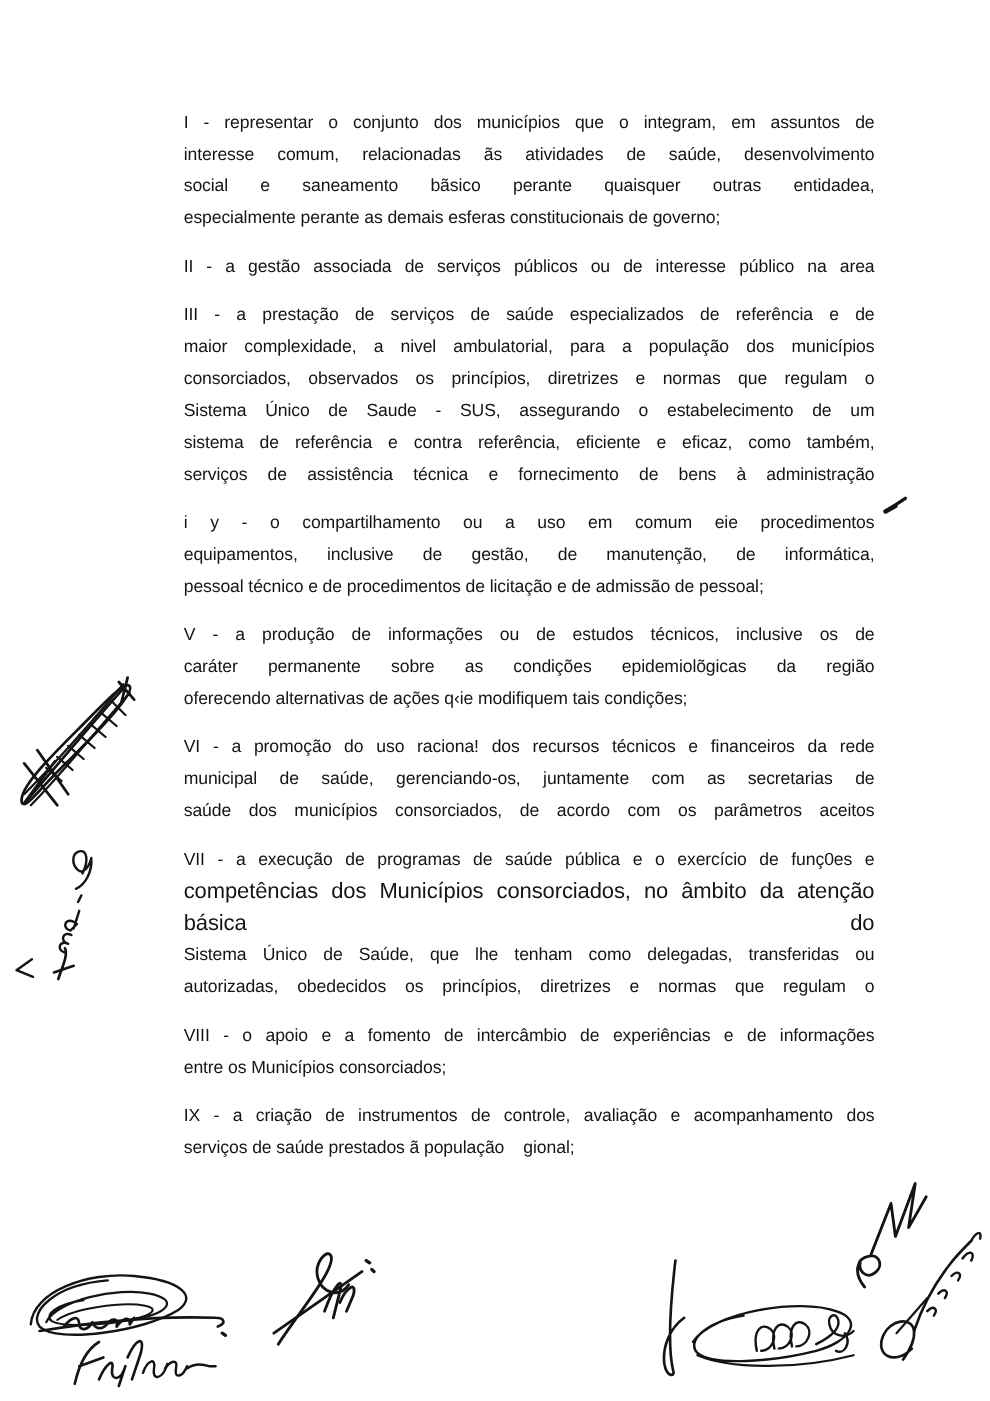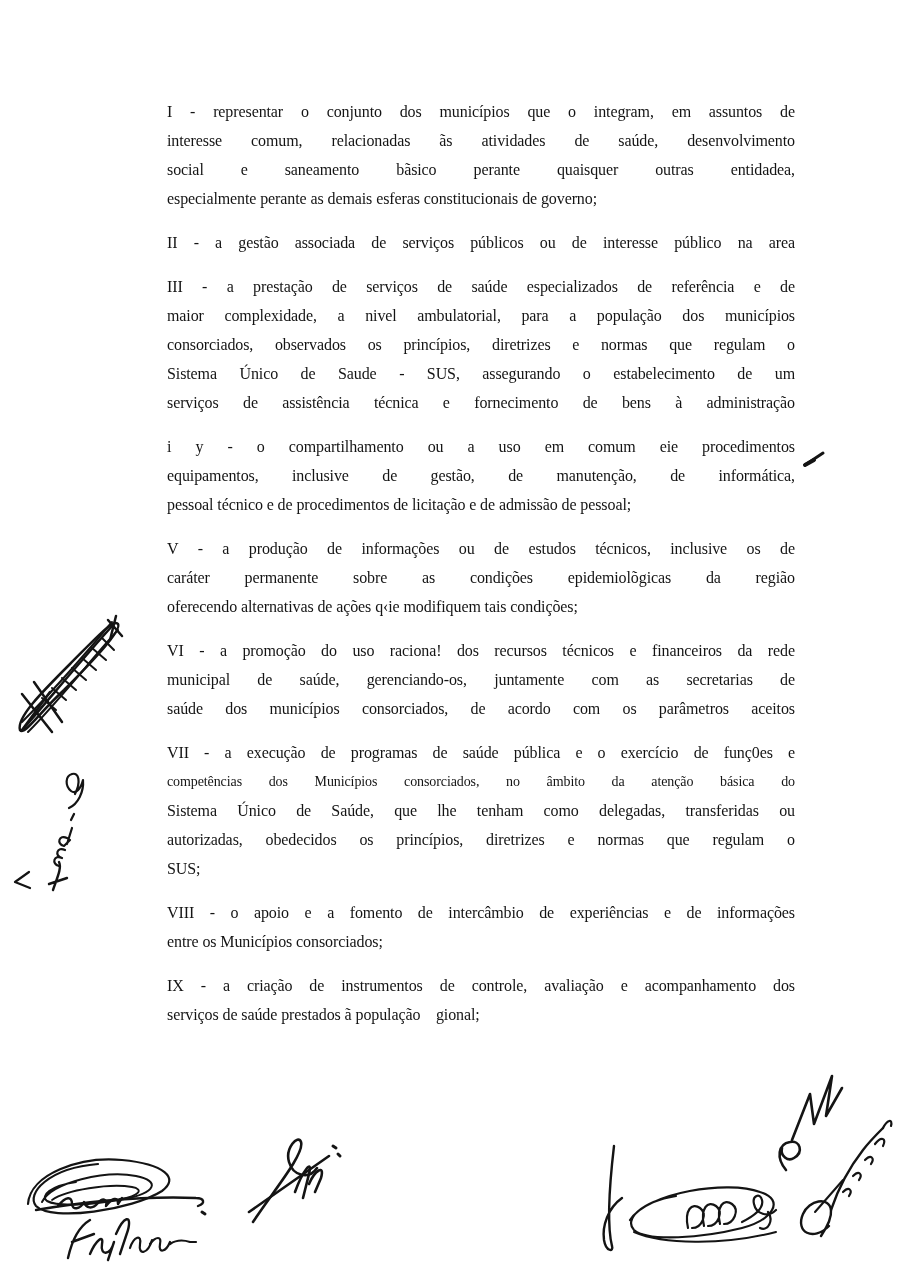--- a/index.html
+++ b/index.html
@@ -1,29 +1,29 @@
 <!DOCTYPE html>
 <html><head>
 <meta charset="utf-8">
 <style>
   html,body{margin:0;padding:0;}
   body{
     width:900px;height:1274px;position:relative;overflow:hidden;
     background:#ffffff;
     font-family:"Liberation Sans","DejaVu Sans",sans-serif;
   }
-  .page{position:absolute;inset:0;background:#ffffff;font-family:Liberation Serif, serif;}
+  .page{position:absolute;inset:0;background:#ffffff;}
   .text-column{
     position:absolute;left:167px;top:97px;width:628px;
     color:#141414;font-size:16px;line-height:29px;letter-spacing:-0.1px;
   }
   .clause{margin:0 0 15px 0;padding:0;}
   .line{display:block;white-space:pre-wrap;}
   .line.just{text-align:justify;text-align-last:justify;}
-  .line.small{font-size:14px;}
+  .line.small{font-size:20px;}
   .sig{position:absolute;}
   .sig path, .sig ellipse{fill:none;stroke:#141414;stroke-linecap:round;stroke-linejoin:round;}
 </style>
 </head>
 <body>
 
 <div class="page">
 
   <main class="text-column">
     <p class="clause">
@@ -33,20 +33,21 @@
       <span class="line">especialmente perante as demais esferas constitucionais de governo;</span>
     </p>
     <p class="clause">
       <span class="line just">II - a gestão associada de serviços públicos ou de interesse público na area</span>
     </p>
     <p class="clause">
       <span class="line just">III - a prestação de serviços de saúde especializados de referência e de</span>
       <span class="line just">maior complexidade, a nivel ambulatorial, para a população dos municípios</span>
       <span class="line just">consorciados, observados os princípios, diretrizes e normas que regulam o</span>
       <span class="line just">Sistema Único de Saude - SUS, assegurando o estabelecimento de um</span>
+      <span class="line just">sistema de referência e contra referência, eficiente e eficaz, como também,</span>
       <span class="line just">serviços de assistência técnica e fornecimento de bens à administração</span>
     </p>
     <p class="clause">
       <span class="line just">i y - o compartilhamento ou a uso em comum eie procedimentos</span>
       <span class="line just">equipamentos, inclusive de gestão, de manutenção, de informática,</span>
       <span class="line">pessoal técnico e de procedimentos de licitação e de admissão de pessoal;</span>
     </p>
     <p class="clause">
       <span class="line just">V - a produção de informações ou de estudos técnicos, inclusive os de</span>
       <span class="line just">caráter permanente sobre as condições epidemiolõgicas da região</span>
@@ -55,21 +56,20 @@
     <p class="clause">
       <span class="line just">VI - a promoção do uso raciona! dos recursos técnicos e financeiros da rede</span>
       <span class="line just">municipal de saúde, gerenciando-os, juntamente com as secretarias de</span>
       <span class="line just">saúde dos municípios consorciados, de acordo com os parâmetros aceitos</span>
     </p>
     <p class="clause">
       <span class="line just">VII - a execução de programas de saúde pública e o exercício de funç0es e</span>
       <span class="line just small">competências dos Municípios consorciados, no âmbito da atenção básica do</span>
       <span class="line just">Sistema Único de Saúde, que lhe tenham como delegadas, transferidas ou</span>
       <span class="line just">autorizadas, obedecidos os princípios, diretrizes e normas que regulam o</span>
-      <span class="line">SUS;</span>
     </p>
     <p class="clause">
       <span class="line just">VIII - o apoio e a fomento de intercâmbio de experiências e de informações</span>
       <span class="line">entre os Municípios consorciados;</span>
     </p>
     <p class="clause">
       <span class="line just">IX - a criação de instrumentos de controle, avaliação e acompanhamento dos</span>
       <span class="line">serviços de saúde prestados ã população&nbsp;&nbsp;&nbsp; gional;</span>
     </p>
   </main>

